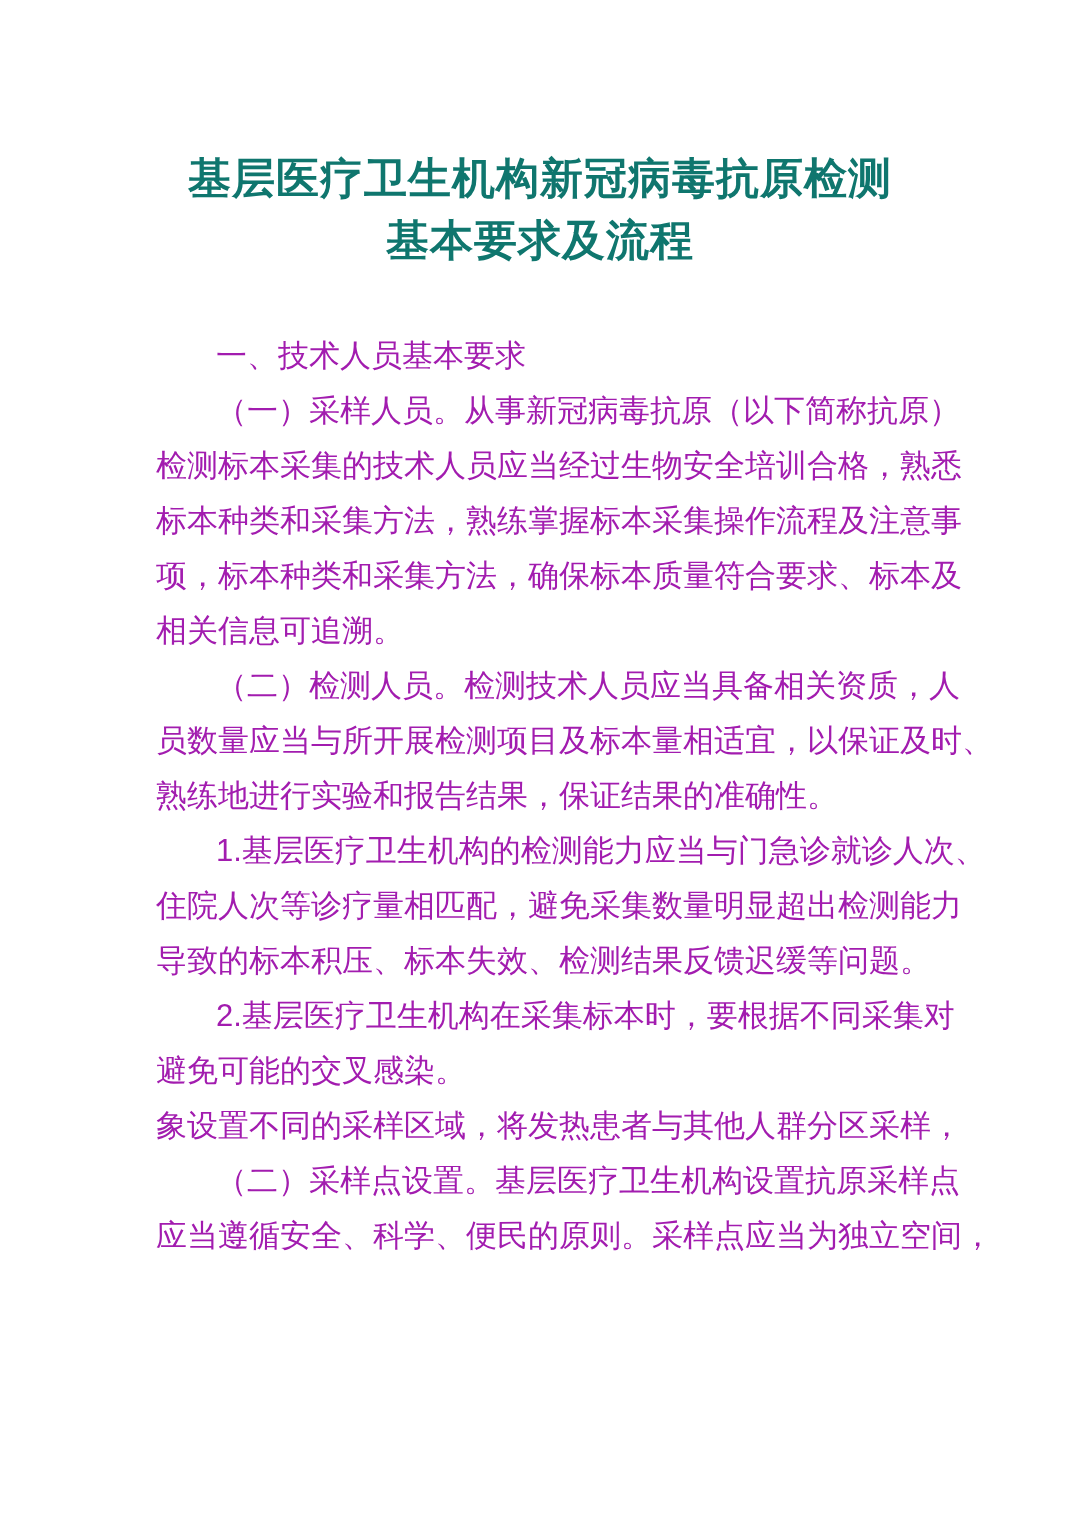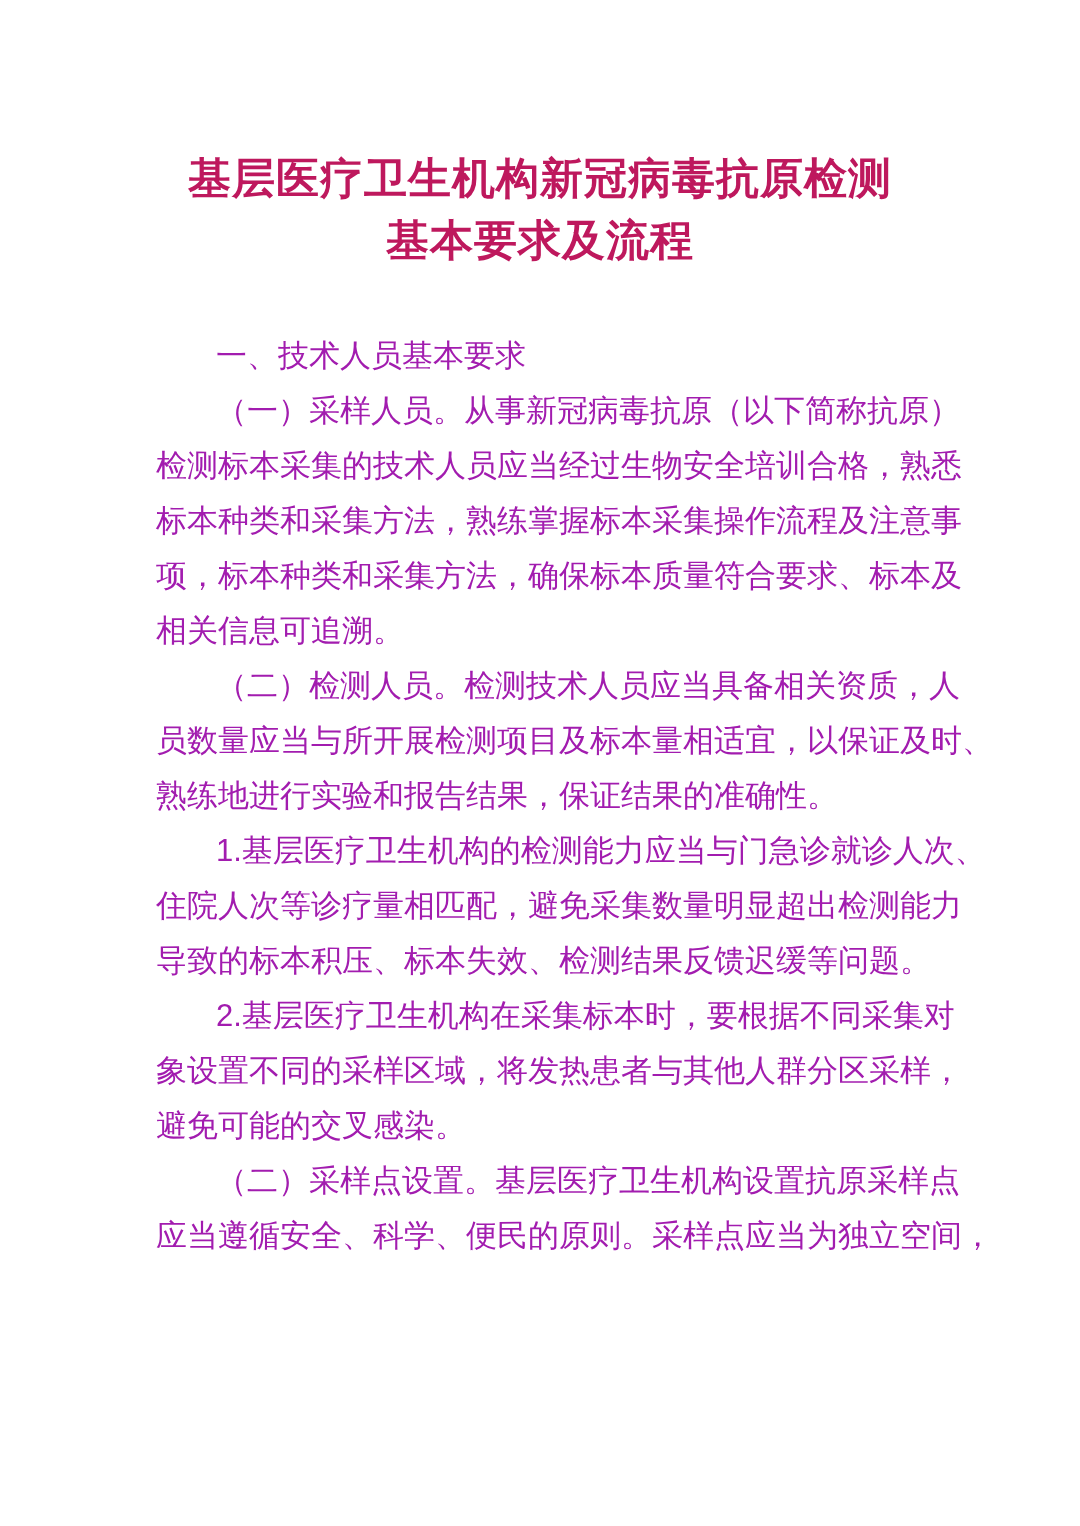--- a/index.html
+++ b/index.html
@@ -18,21 +18,21 @@
   }
   .title-block {
     padding-top: 148px;
     text-align: center;
   }
   .title-line {
     font-size: 43px;
     font-weight: bold;
     line-height: 62px;
     letter-spacing: 1px;
-    color: #be185d;
+    color: #0f766e;
     white-space: nowrap;
   }
   .body-block {
     margin-top: 56px;
     margin-left: 156px;
     width: 790px;
     font-family: "Liberation Sans", "DejaVu Sans", sans-serif;
   }
   .text-line {
     font-size: 31px;
@@ -64,19 +64,19 @@
       <div class="text-line">标本种类和采集方法，熟练掌握标本采集操作流程及注意事</div>
       <div class="text-line">项，标本种类和采集方法，确保标本质量符合要求、标本及</div>
       <div class="text-line">相关信息可追溯。</div>
       <div class="text-line indent">（二）检测人员。检测技术人员应当具备相关资质，人</div>
       <div class="text-line">员数量应当与所开展检测项目及标本量相适宜，以保证及时、</div>
       <div class="text-line">熟练地进行实验和报告结果，保证结果的准确性。</div>
       <div class="text-line indent">1.基层医疗卫生机构的检测能力应当与门急诊就诊人次、</div>
       <div class="text-line">住院人次等诊疗量相匹配，避免采集数量明显超出检测能力</div>
       <div class="text-line">导致的标本积压、标本失效、检测结果反馈迟缓等问题。</div>
       <div class="text-line indent">2.基层医疗卫生机构在采集标本时，要根据不同采集对</div>
+      <div class="text-line">避免可能的交叉感染。</div>
       <div class="text-line">象设置不同的采样区域，将发热患者与其他人群分区采样，</div>
-      <div class="text-line">避免可能的交叉感染。</div>
       <div class="text-line indent">（二）采样点设置。基层医疗卫生机构设置抗原采样点</div>
       <div class="text-line">应当遵循安全、科学、便民的原则。采样点应当为独立空间，</div>
     </div>
 
 </div>
 
 </body></html>

